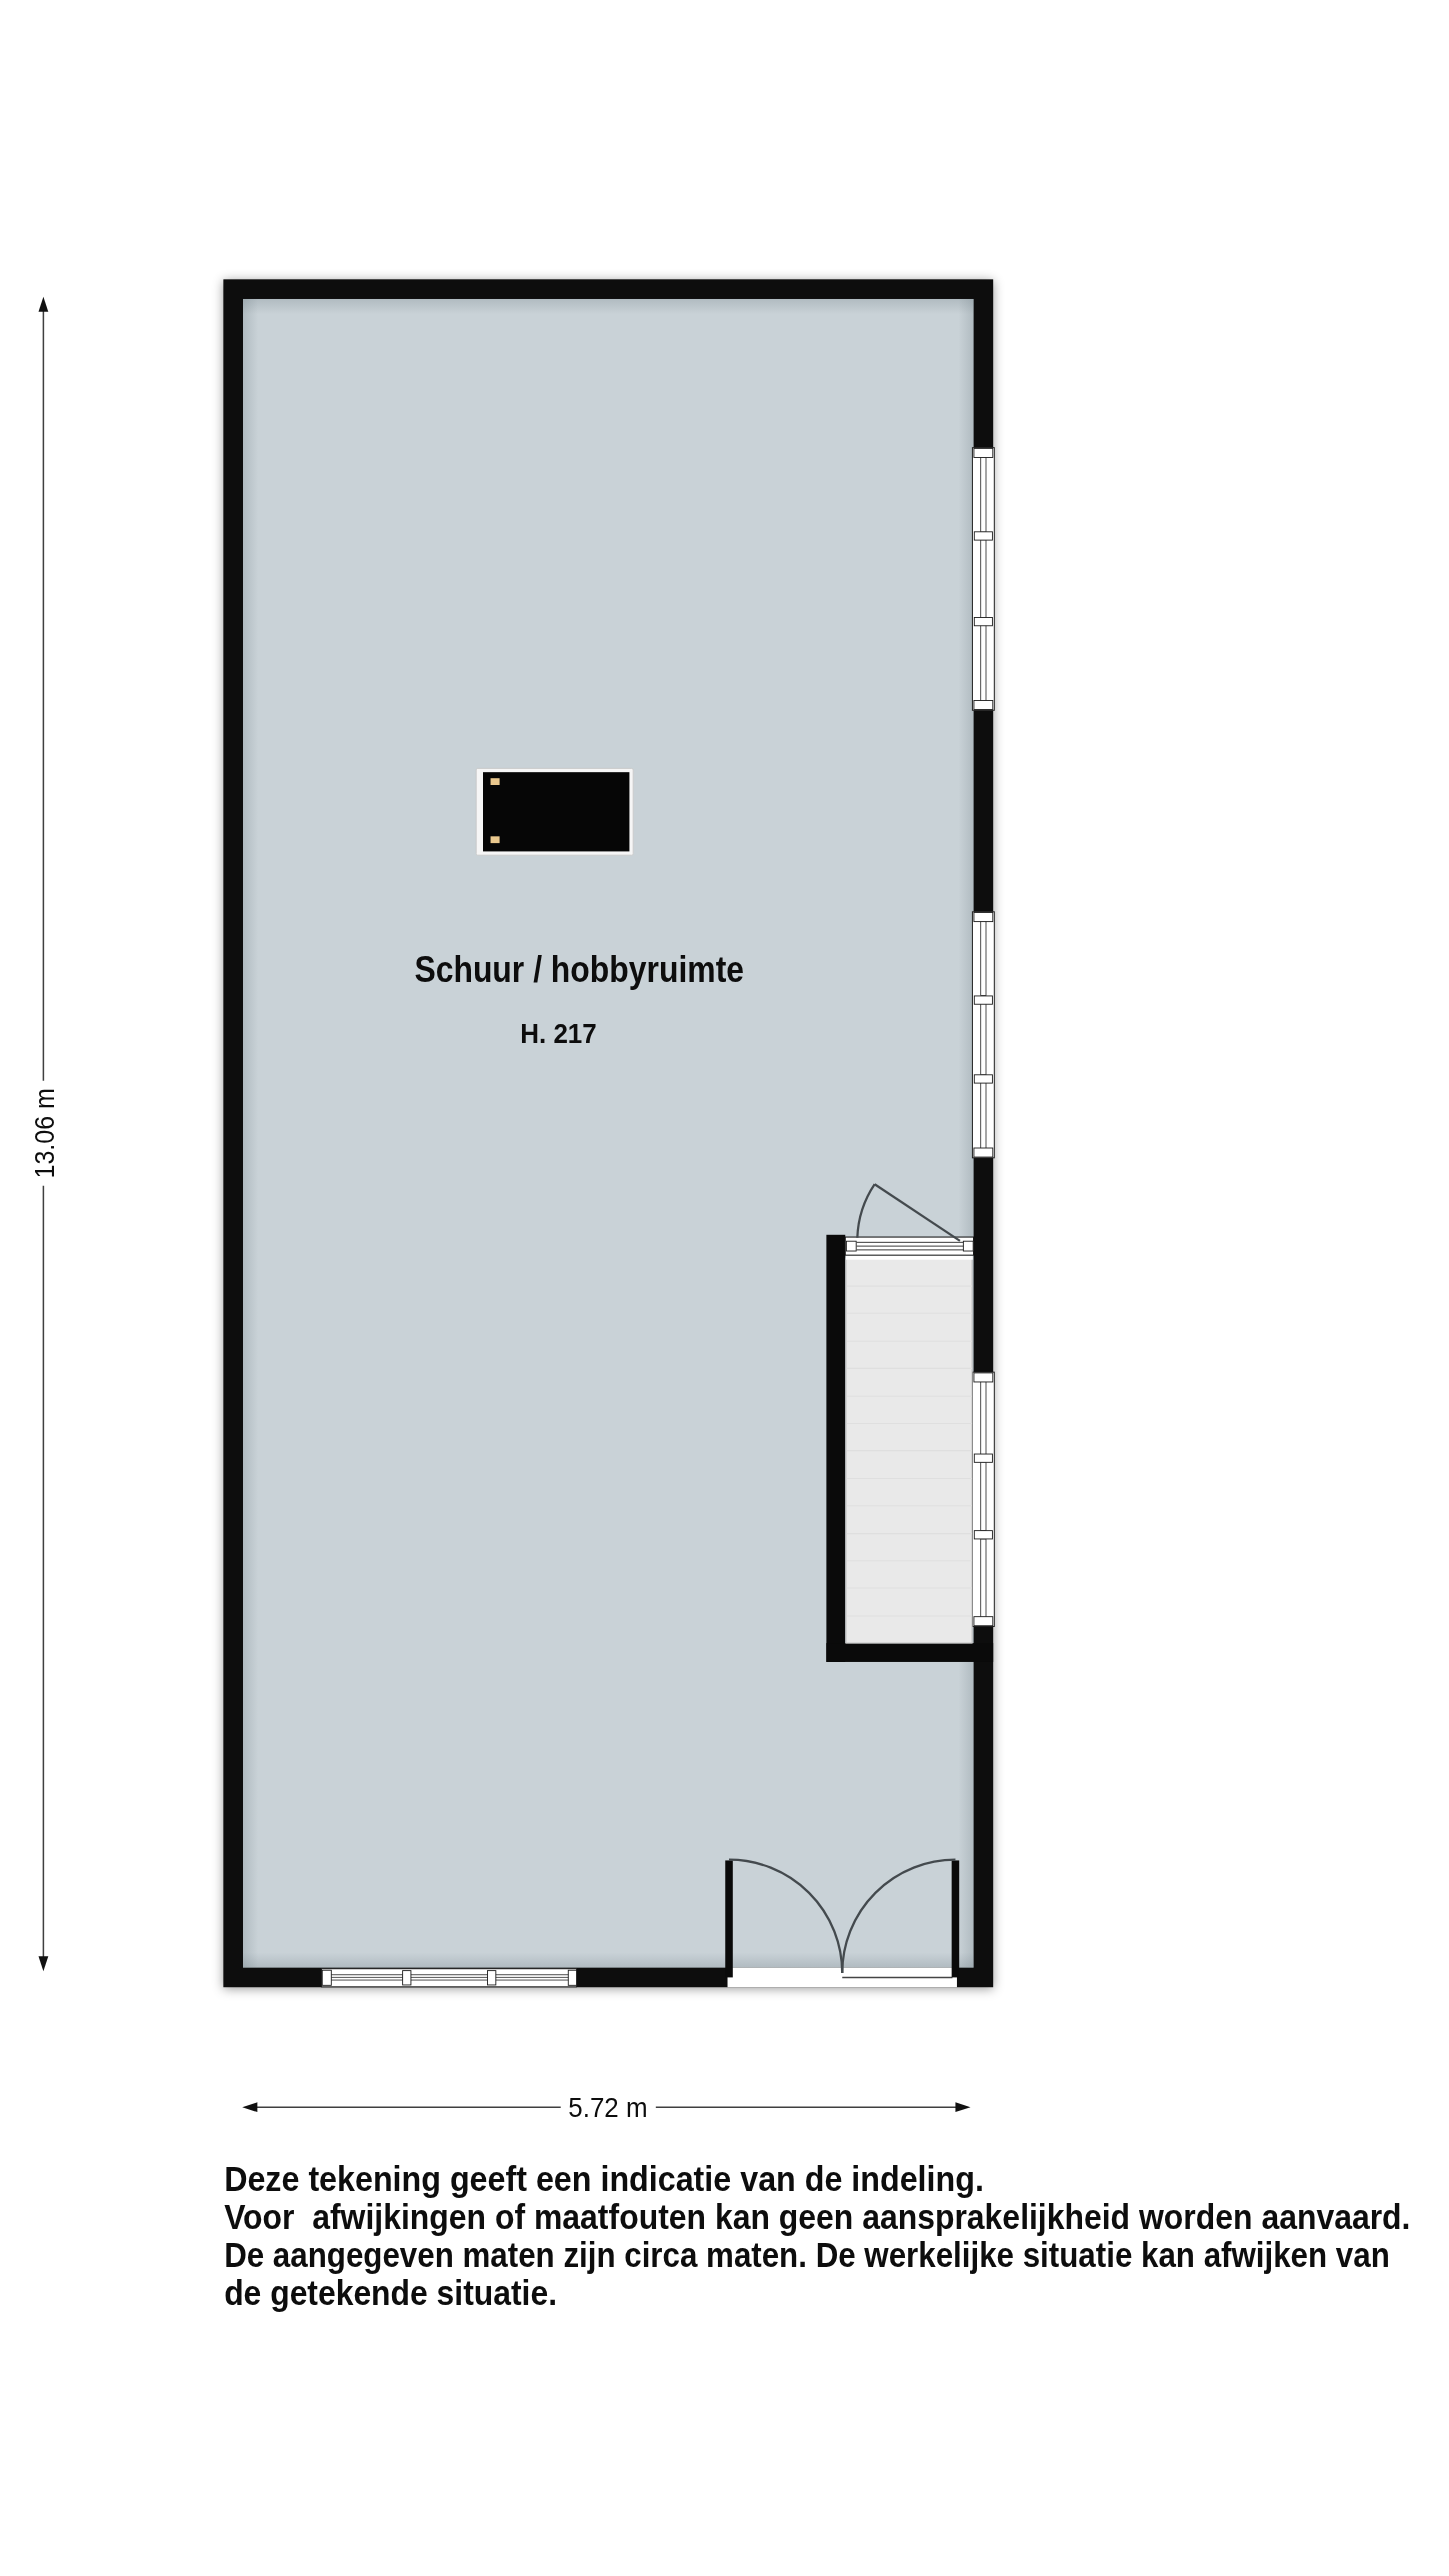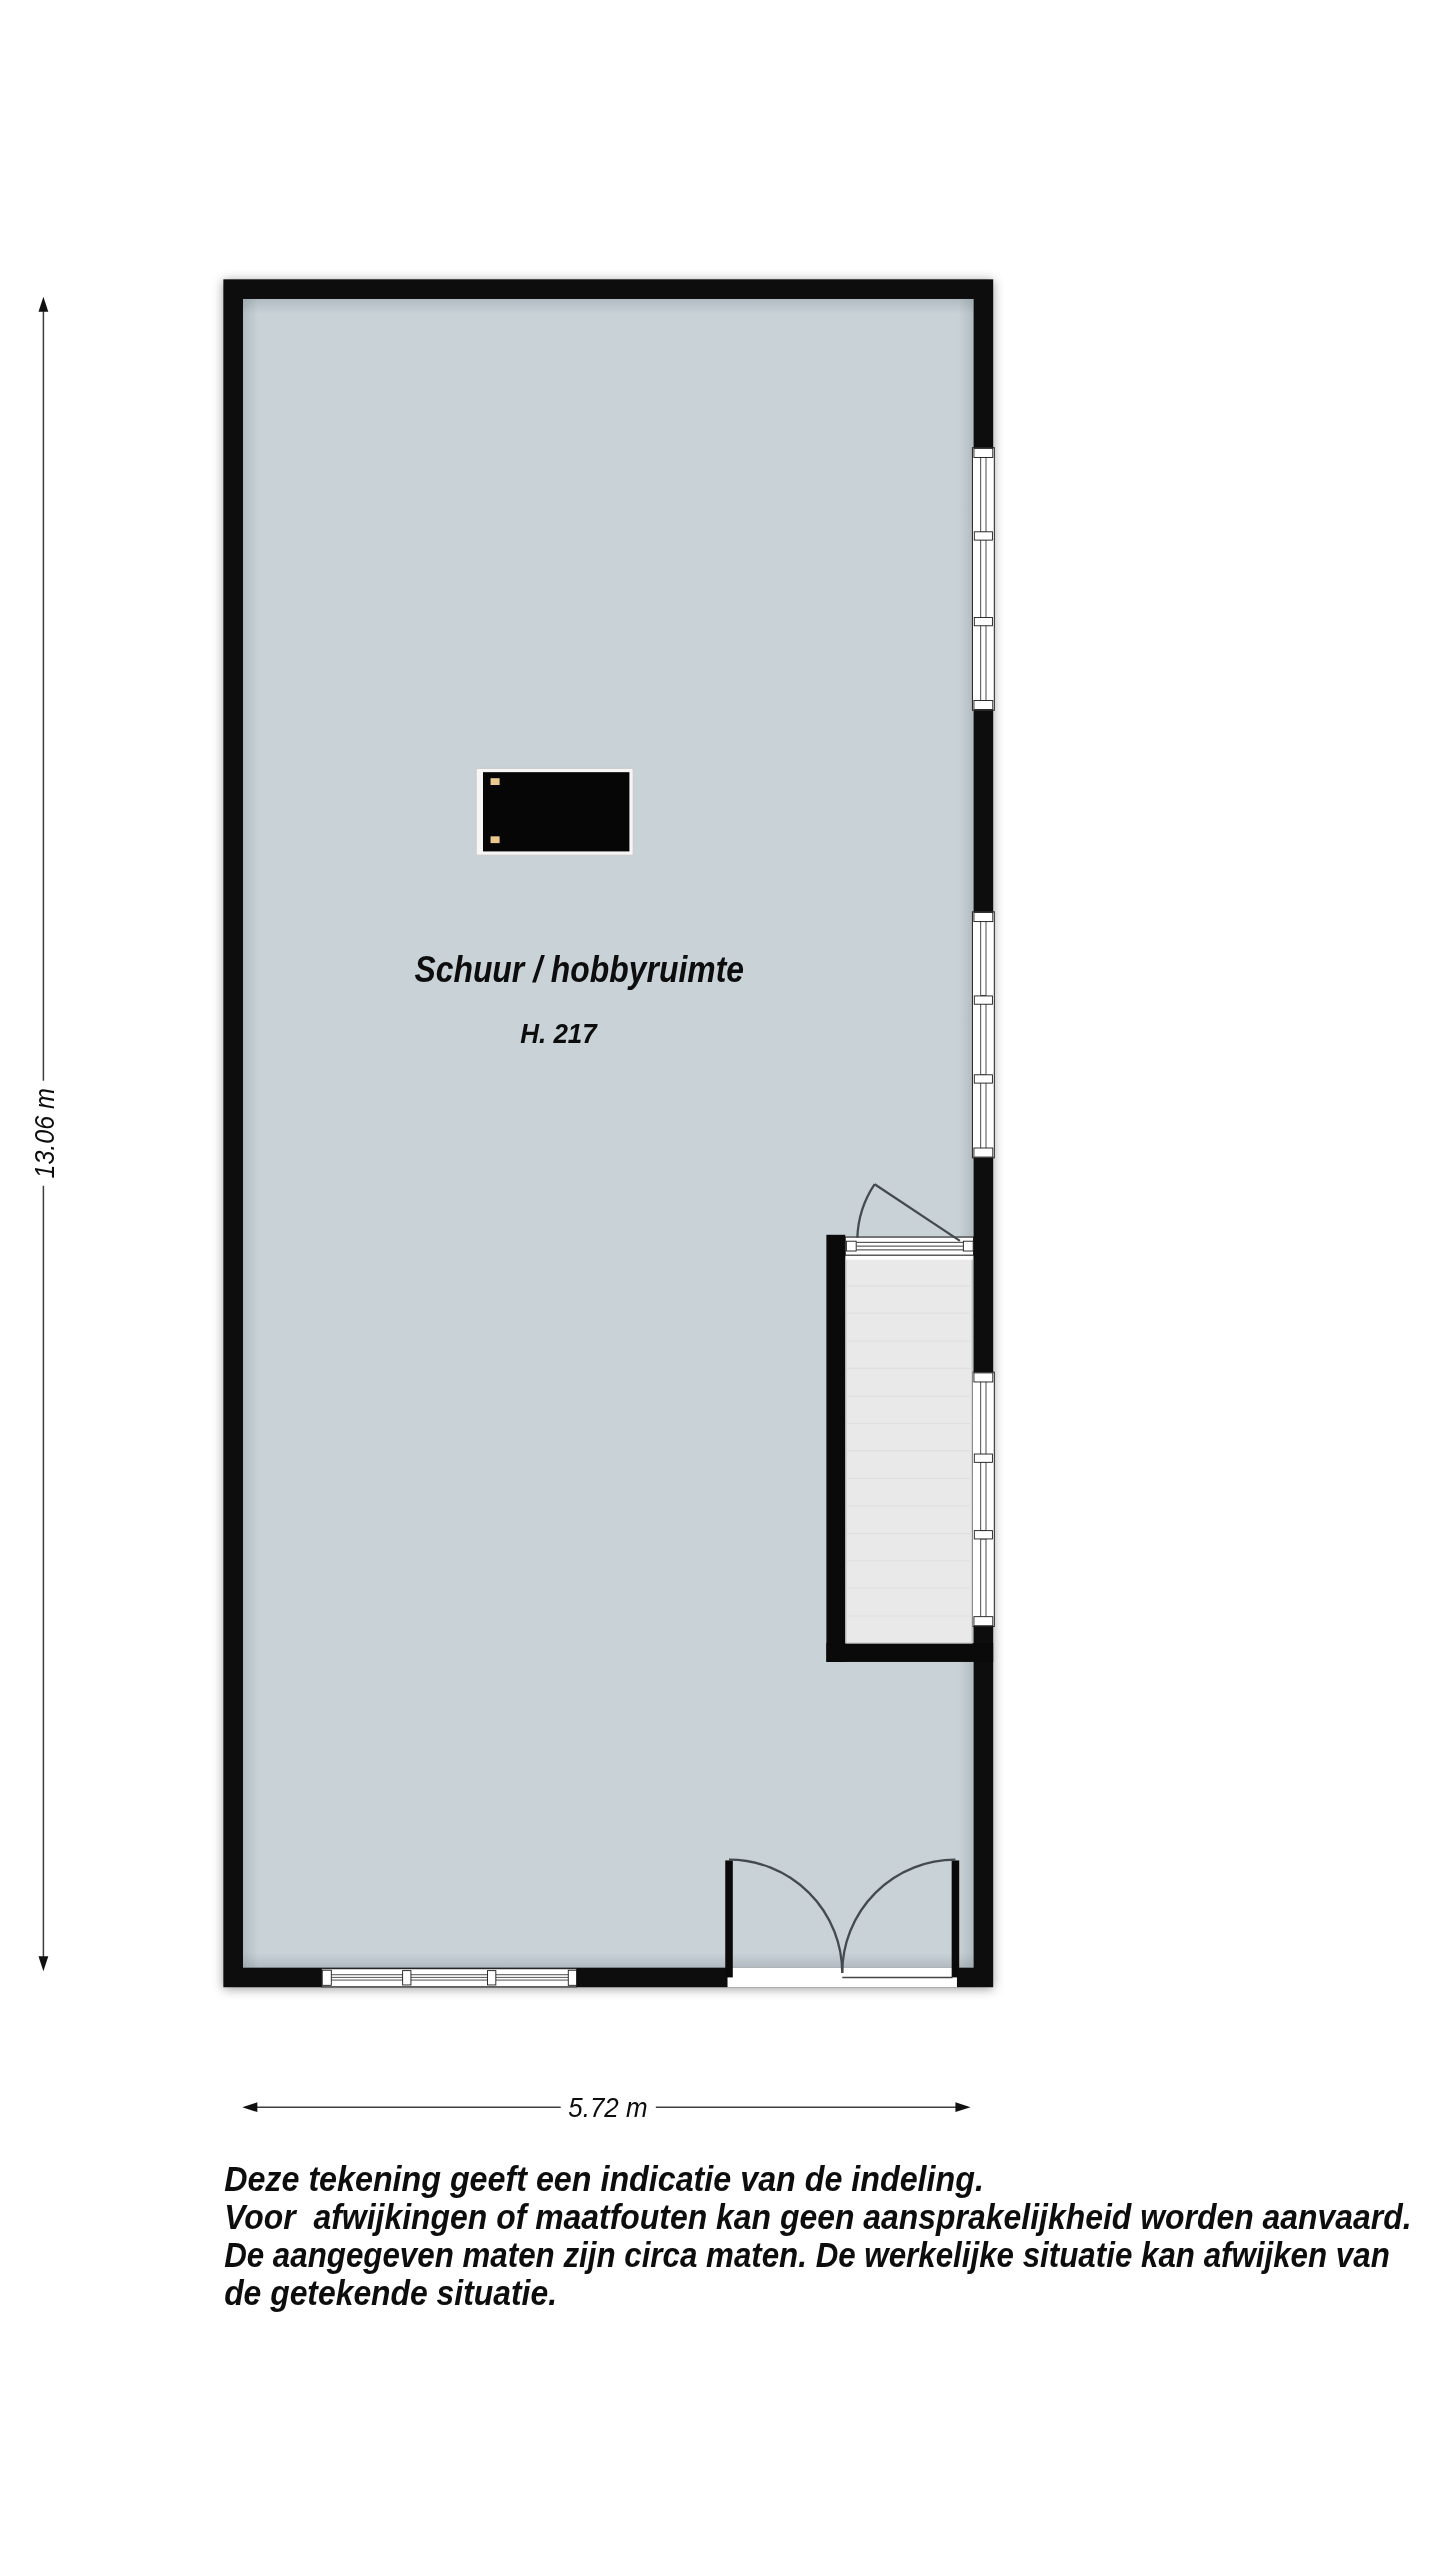--- a/index.html
+++ b/index.html
@@ -1,17 +1,17 @@
 <!DOCTYPE html>
 <html style="font-size:12px"><head>
 <meta charset="utf-8">
 <style>
   html,body{margin:0;padding:0;background:#ffffff;}
   #page{position:relative;width:1449px;height:2576px;background:#ffffff;overflow:hidden;
-        font-family:"Liberation Sans",sans-serif;font-style:italic;}
+        font-family:"Liberation Sans",sans-serif;}
   svg{position:absolute;left:0;top:0;}
   text{font-family:"Liberation Sans",sans-serif;fill:#0d0d0d;}
 </style>
 </head>
 <body>
 <div id="page">
 <svg width="1449" height="2576" viewBox="0 0 1920 3413">
 <defs>
   <filter id="wallshadow" x="-5%" y="-5%" width="110%" height="110%">
     <feDropShadow dx="0" dy="2" stdDeviation="7" flood-color="#000000" flood-opacity="0.40"></feDropShadow>

